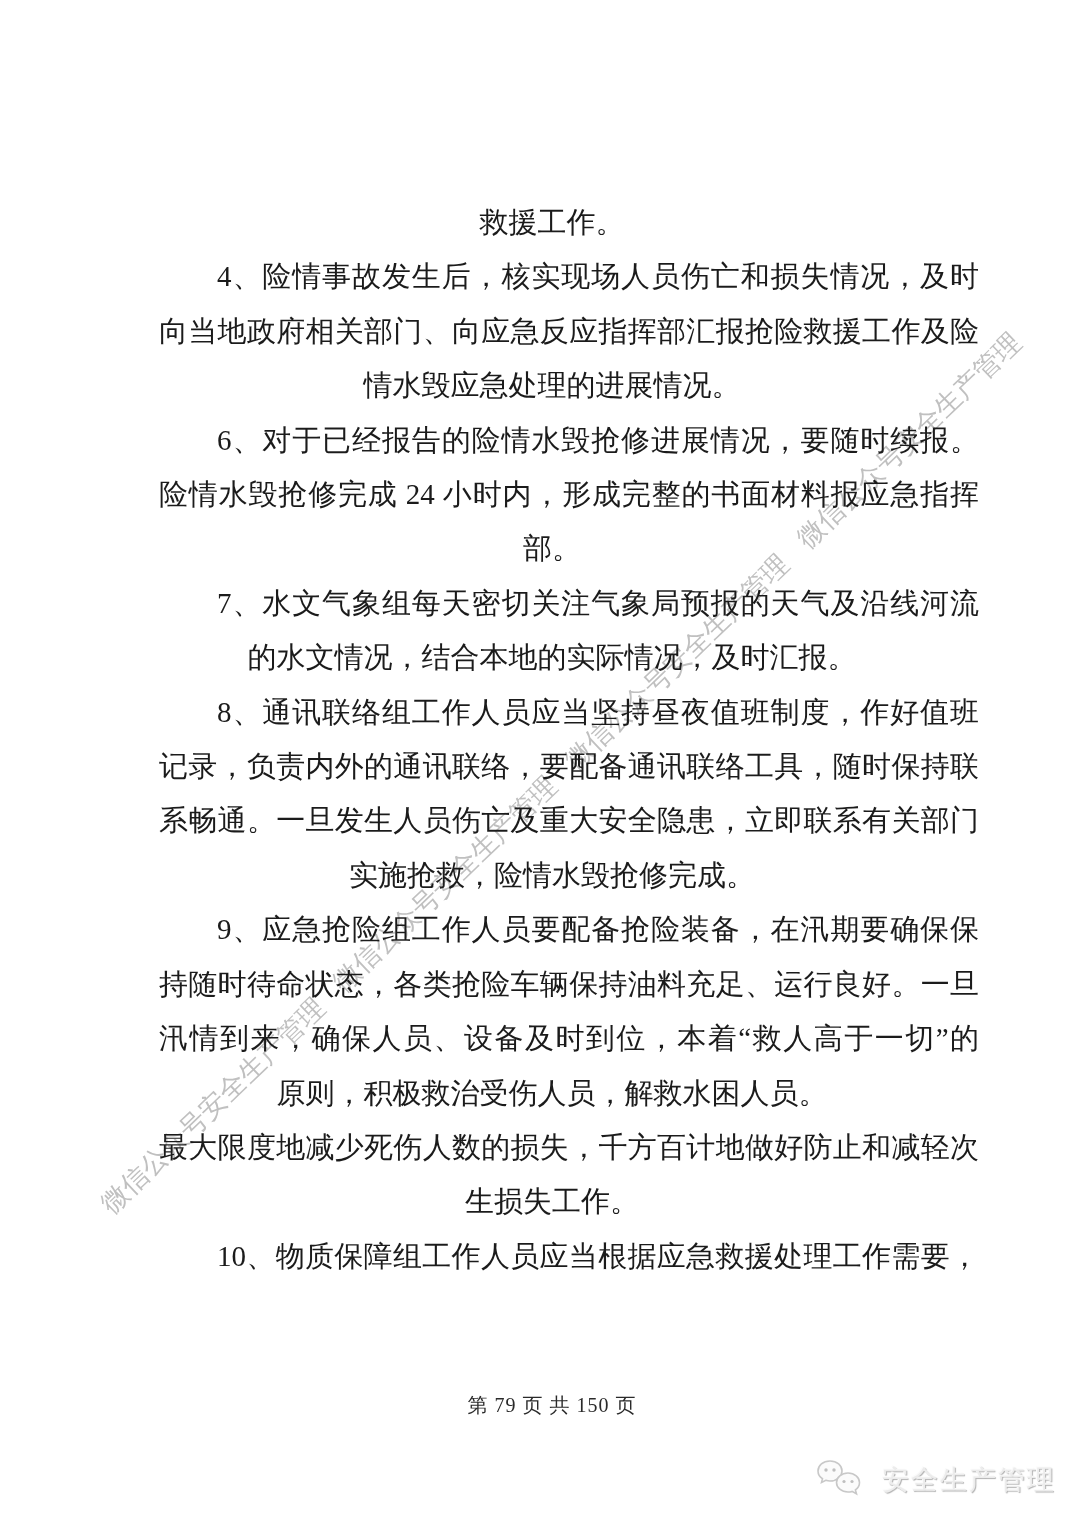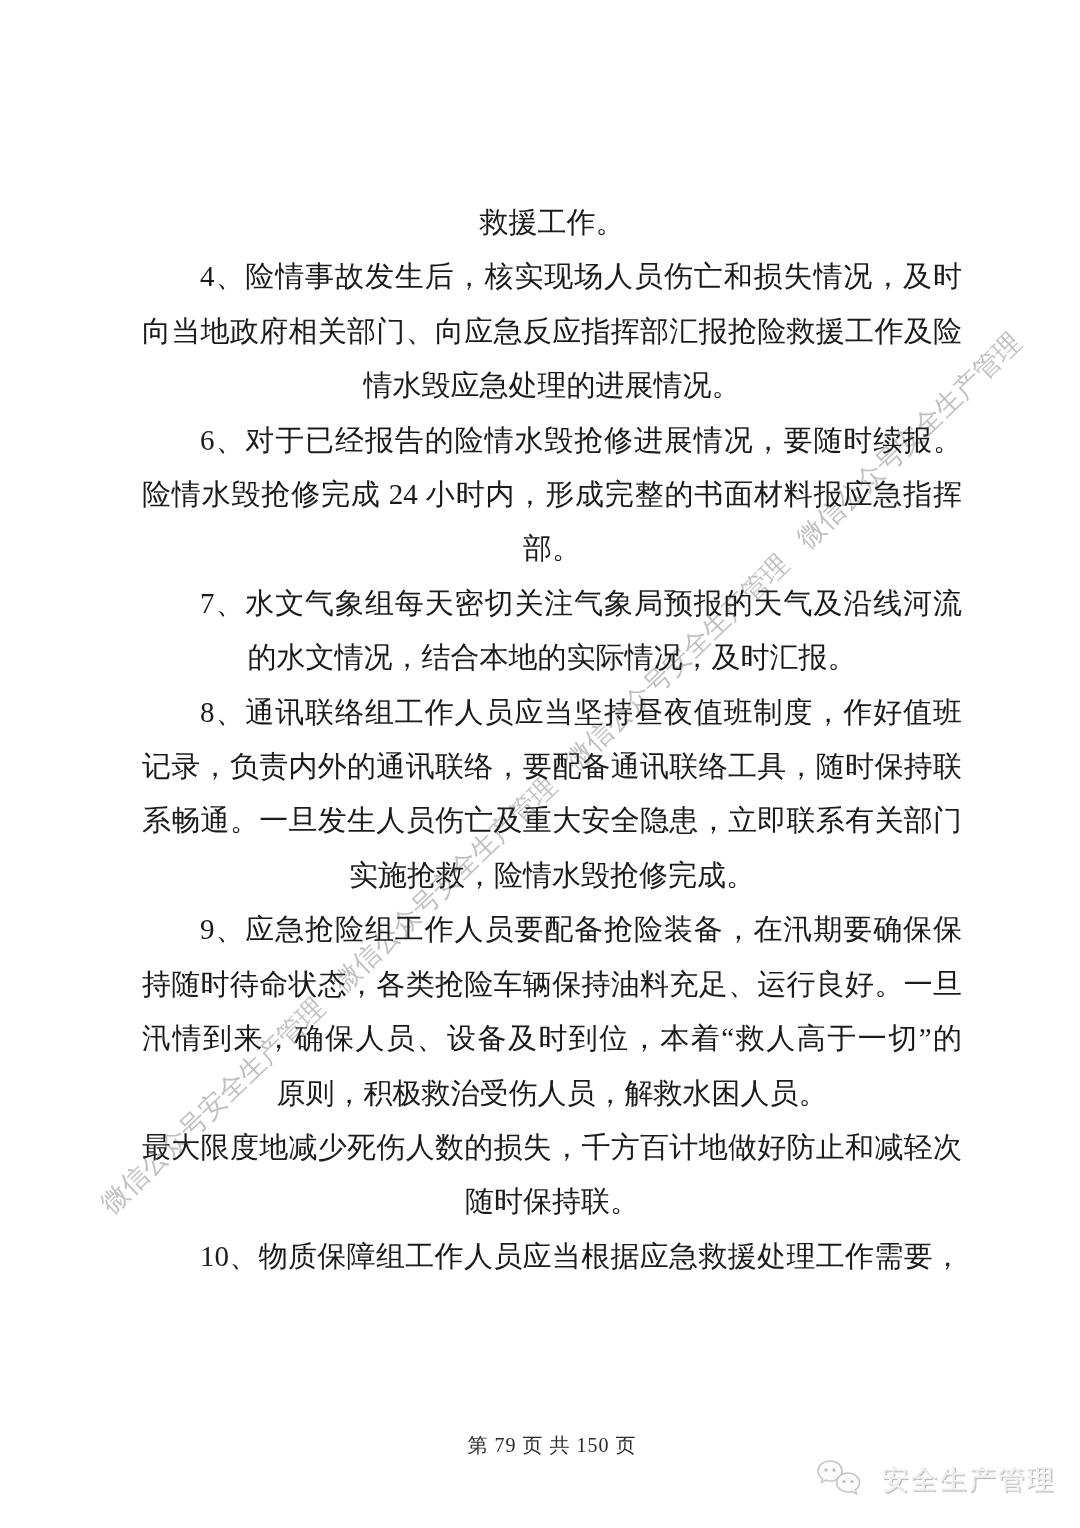--- a/index.html
+++ b/index.html
@@ -42,34 +42,33 @@
     left: 142px;
     top: 195px;
     width: 820px;
     z-index: 1;
     font-size: 29px;
     line-height: 54.4px;
     color: #1b1b1b;
   }
   .ln { width: 820px; }
   .ind { text-indent: 2em; }
-  .j { text-align: justify; text-align-last: justify; }
+  .j { text-align: justify; text-align-last: justify; margin-left: 17px; }
   .end { text-align: center; }
 
   .footer {
     position: absolute;
     left: 142px;
     top: 1392px;
     width: 820px;
     text-align: center;
     z-index: 1;
     font-size: 20px;
     color: #2a2a2a;
     letter-spacing: 1px;
-    margin-top: 40px;
   }
 
   
   .brand {
     position: absolute;
     right: 24px;
     bottom: 26px;
     display: flex;
     align-items: center;
     gap: 17px;
@@ -108,21 +107,21 @@
     <div class="ln end">的水文情况，结合本地的实际情况，及时汇报。</div>
     <div class="ln ind j">8、通讯联络组工作人员应当坚持昼夜值班制度，作好值班</div>
     <div class="ln j">记录，负责内外的通讯联络，要配备通讯联络工具，随时保持联</div>
     <div class="ln j">系畅通。一旦发生人员伤亡及重大安全隐患，立即联系有关部门</div>
     <div class="ln end">实施抢救，险情水毁抢修完成。</div>
     <div class="ln ind j">9、应急抢险组工作人员要配备抢险装备，在汛期要确保保</div>
     <div class="ln j">持随时待命状态，各类抢险车辆保持油料充足、运行良好。一旦</div>
     <div class="ln j">汛情到来，确保人员、设备及时到位，本着“救人高于一切”的</div>
     <div class="ln end">原则，积极救治受伤人员，解救水困人员。</div>
     <div class="ln j">最大限度地减少死伤人数的损失，千方百计地做好防止和减轻次</div>
-    <div class="ln end">随时保持联。</div>
+    <div class="ln end">生损失工作。</div>
     <div class="ln ind j">10、物质保障组工作人员应当根据应急救援处理工作需要，</div>
   </main>
 
   <div class="footer">
     <span>第 79 页 共 150 页</span>
   </div>
 
   <div class="brand">
     <span>
       <svg class="wechat-svg" width="50" height="44" viewBox="0 0 50 44">

